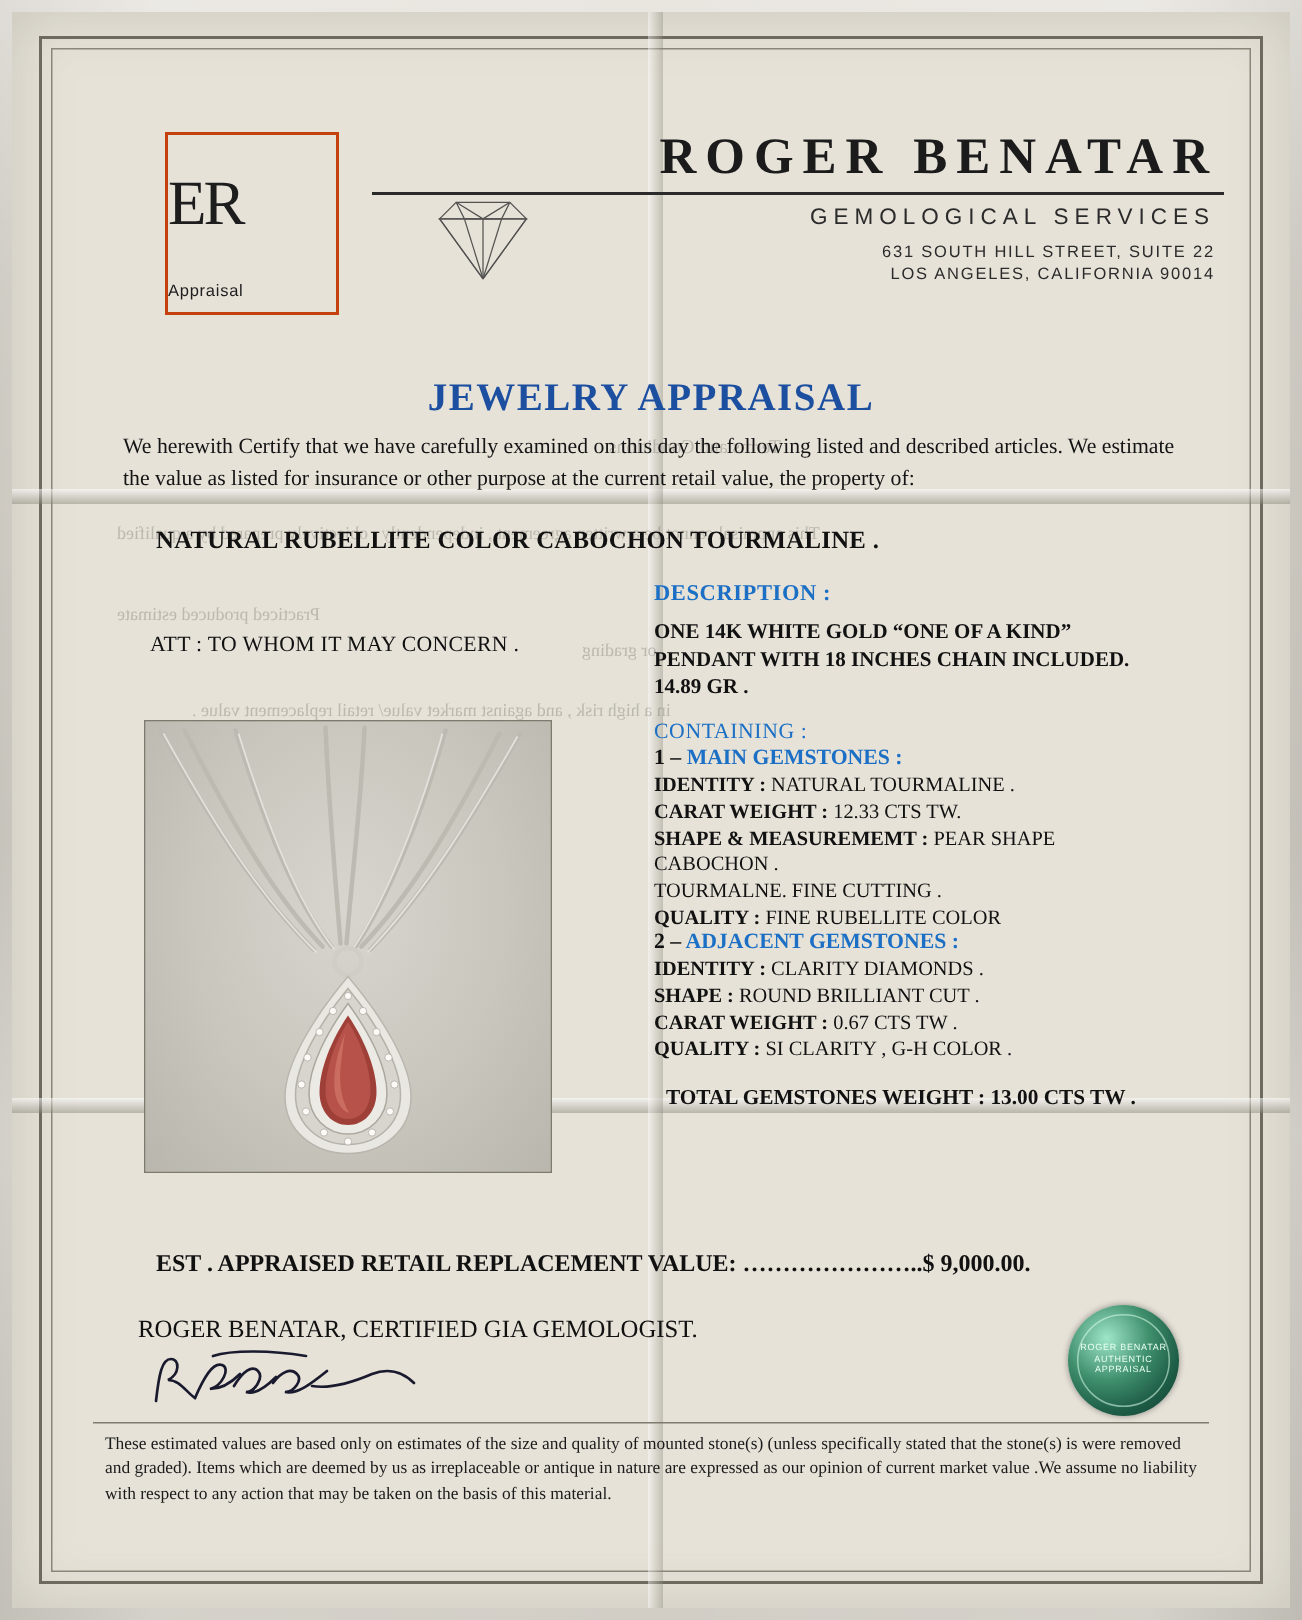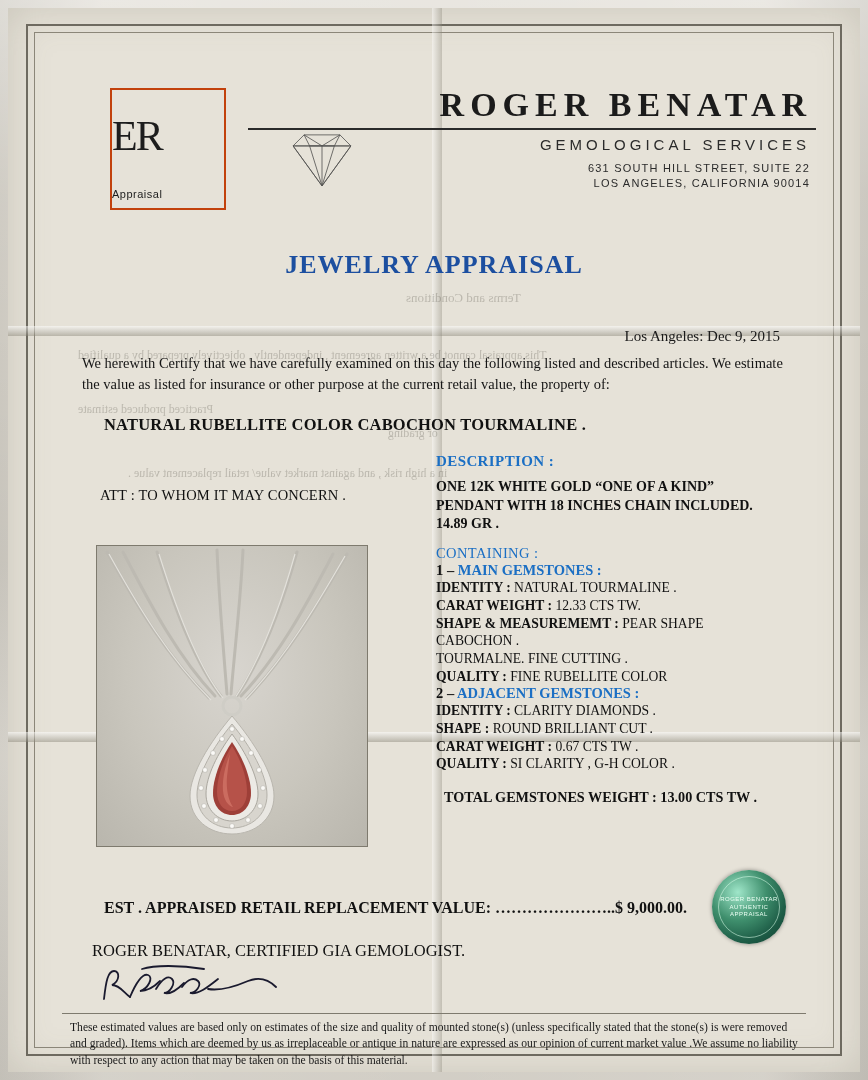--- a/index.html
+++ b/index.html
@@ -390,21 +390,20 @@
           <div class="firm-sub">GEMOLOGICAL SERVICES</div>
           <div class="firm-addr">
             <div>631 SOUTH HILL STREET, SUITE 22</div>
             <div>LOS ANGELES, CALIFORNIA 90014</div>
           </div>
         </div>
       </div>
 
       <div class="title">JEWELRY APPRAISAL</div>
 
-      <div class="date-line">Los Angeles: Dec 9, 2015</div>
 
       <div class="certify">We herewith Certify that we have carefully examined on this day the following listed and described articles. We estimate the value as listed for insurance or other purpose at the current retail value, the property of:</div>
 
       <div class="subject">NATURAL  RUBELLITE COLOR CABOCHON TOURMALINE .</div>
 
       <div class="body-cols">
 
         <div class="col-left">
           <div class="att">
             <span>ATT :</span>
@@ -464,21 +463,21 @@
               <circle cx="52" cy="130" r="2.4"></circle>
             </g>
           </svg>
         </div>
 
         <div class="col-right">
 
           <div class="desc-head">DESCRIPTION :</div>
 
           <div class="desc-text">
-            <div>ONE 12K WHITE GOLD  “ONE OF A KIND”</div>
+            <div>ONE 14K WHITE GOLD  “ONE OF A KIND”</div>
             <div>PENDANT WITH 18 INCHES CHAIN INCLUDED.</div>
             <div>14.89  GR .</div>
           </div>
 
           <div class="containing">CONTAINING  :</div>
 
           <div class="group-head">
             <span class="num">1 – </span><span>MAIN GEMSTONES :</span>
           </div>
           <div class="spec">

